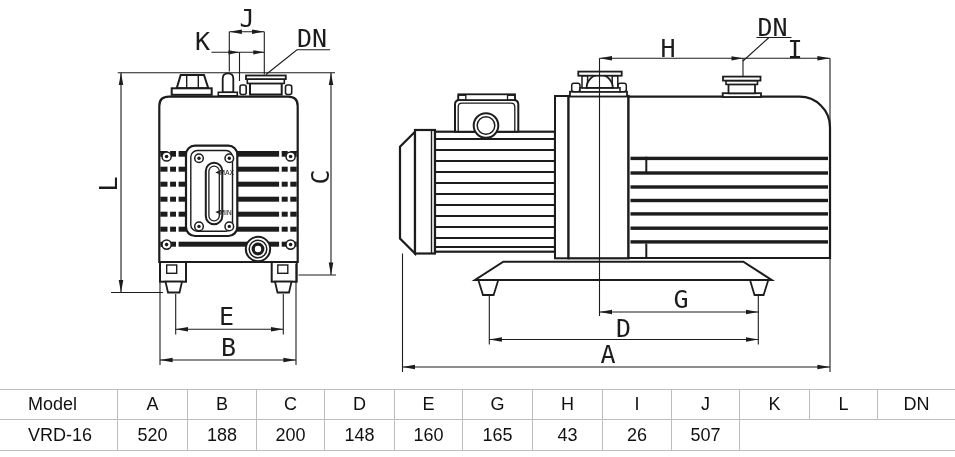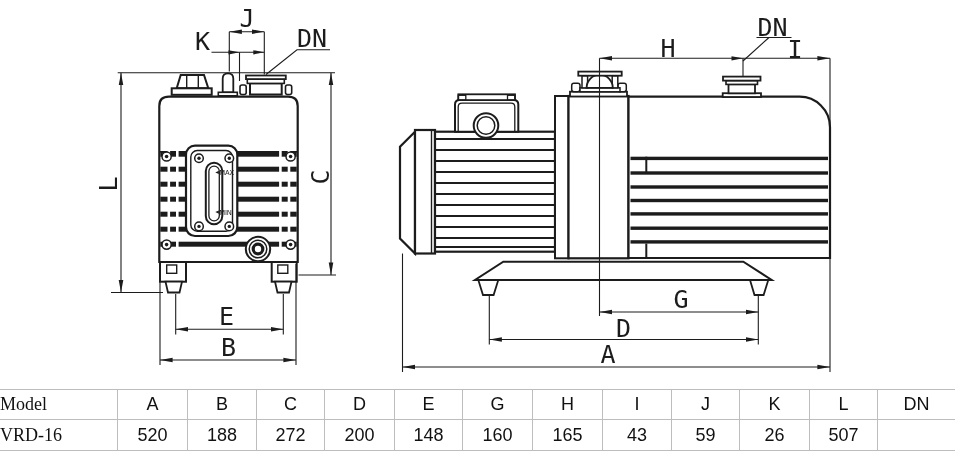--- a/index.html
+++ b/index.html
@@ -10,21 +10,21 @@
   .tiny{font-family:"DejaVu Sans", sans-serif;font-size:6.8px;fill:#1c1c1c;letter-spacing:-0.2px;}
   
   #dimtable{position:absolute;left:0;top:389px;width:955px;height:62px;box-sizing:border-box;
             border-top:1.5px solid #bdbdbd;border-bottom:1.5px solid #bdbdbd;
             font-family:"Liberation Sans", sans-serif;color:#111;}
   .trow{display:grid;grid-template-columns:118px 70px 69px 68px 70px 68px 70px 70px 69px 68px 70px 68px 77px;
         height:30px;align-items:center;}
   .trow.hdr{border-bottom:1.5px solid #bdbdbd;height:29px;}
   .tcell{height:100%;display:flex;align-items:center;justify-content:center;
          border-right:1.5px solid #bdbdbd;font-size:18px;}
-  .tcell.first{justify-content:flex-start;font-family:Liberation Serif, serif;}
+  .tcell.first{justify-content:flex-start;padding-left:28px;}
   .tcell.last{border-right:none;}
 </style>
 </head>
 <body>
 
 <div id="stage">
 
 <svg id="drawing" width="955" height="386" viewBox="0 0 955 386">
   <defs>
     <marker id="arrow" markerUnits="userSpaceOnUse" markerWidth="13" markerHeight="6" viewBox="0 0 13 6" refX="12.6" refY="3" orient="auto-start-reverse">
@@ -267,25 +267,23 @@
     <div class="tcell">I</div>
     <div class="tcell">J</div>
     <div class="tcell">K</div>
     <div class="tcell">L</div>
     <div class="tcell last">DN</div>
   </div>
   <div class="trow">
     <div class="tcell first">VRD-16</div>
     <div class="tcell">520</div>
     <div class="tcell">188</div>
-    <div class="tcell">272</div>
     <div class="tcell">200</div>
     <div class="tcell">148</div>
     <div class="tcell">160</div>
     <div class="tcell">165</div>
     <div class="tcell">43</div>
-    <div class="tcell">59</div>
     <div class="tcell">26</div>
     <div class="tcell">507</div>
   </div>
 </div>
 
 </div>
 
 </body></html>

